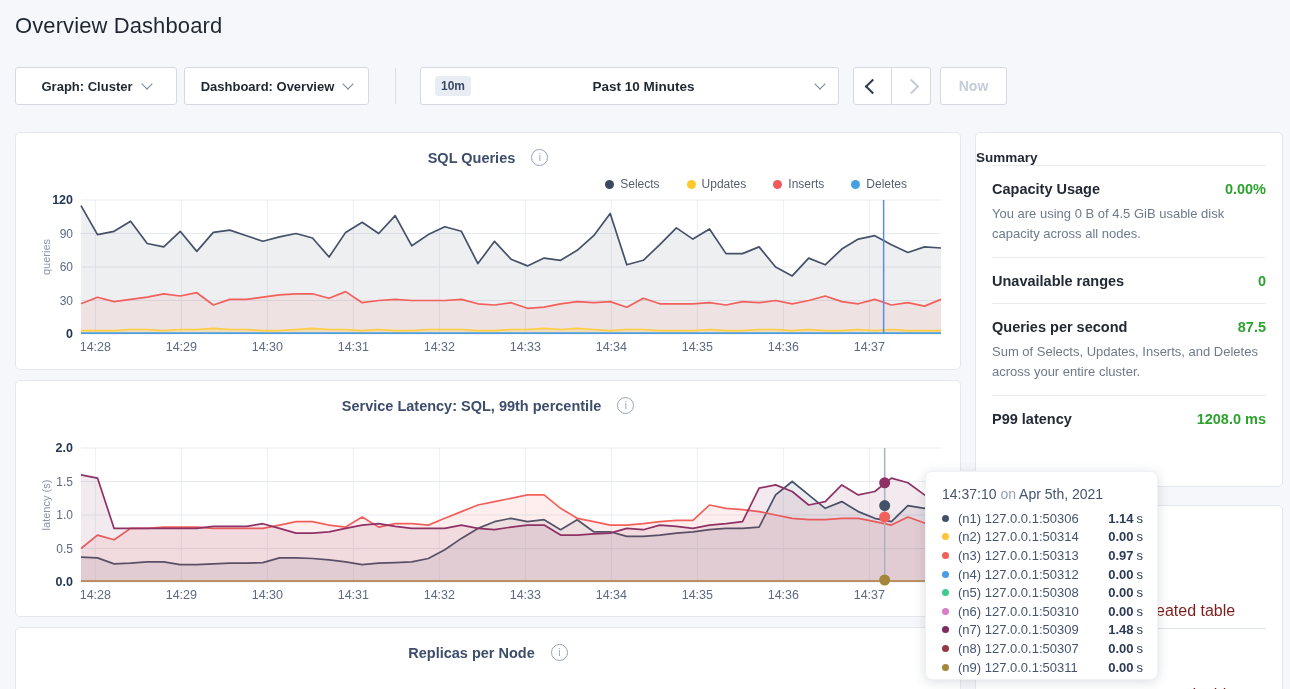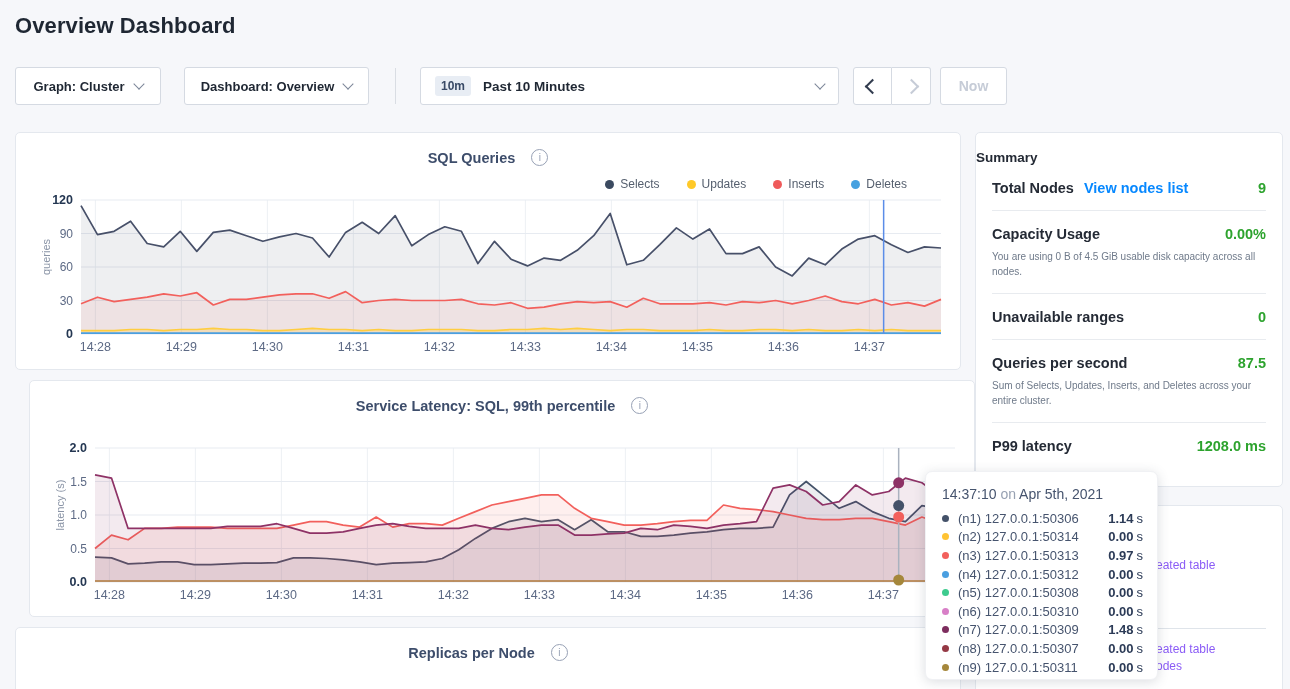--- a/index.html
+++ b/index.html
@@ -1,45 +1,45 @@
 <!DOCTYPE html>
 <html><head>
 <meta charset="utf-8">
 <style>
   html,body{margin:0;padding:0;}
   body{
     width:1290px;height:689px;position:relative;overflow:hidden;
     background:#f6f7fa;color:#242a35;
     font-family:"Liberation Sans", sans-serif;
   }
-  .page-title{position:absolute;left:15px;top:13px;font-size:22px;font-weight:700;color:#1f2733;letter-spacing:.1px;}
+  .page-title{position:absolute;left:15px;top:13px;font-size:22px;font-weight:400;color:#1f2733;letter-spacing:.1px;}
   
   .dd,.btn{background:#fff;border:1px solid #d5dae2;border-radius:3px;box-sizing:border-box;
     display:flex;align-items:center;justify-content:center;position:absolute;top:67px;height:38px;cursor:pointer;}
   .dd{gap:10px;font-size:13px;font-weight:700;color:#1f2733;}
   .caret{width:7px;height:7px;border-right:1.7px solid #7c8698;border-bottom:1.7px solid #7c8698;
     transform:rotate(45deg);margin-top:-4px;display:inline-block;}
   .chev{width:9px;height:9px;display:inline-block;}
   .chev.left{border-left:2.4px solid #323c4f;border-bottom:2.4px solid #323c4f;transform:rotate(45deg);}
   .chev.right{border-right:2.4px solid #c6ccd7;border-bottom:2.4px solid #c6ccd7;transform:rotate(-45deg);}
-  .dd-graph{left:15px;width:146px;}
+  .dd-graph{left:15px;width:162px;}
   .dd-dashboard{left:184px;width:185px;}
   .toolbar-divider{position:absolute;left:395px;top:68px;width:1px;height:36px;background:#d9dde3;}
   .time-picker{left:420px;width:419px;justify-content:flex-start;padding:4px 14px;gap:12px;}
   .time-badge{background:#e8edf4;border-radius:3px;padding:3px 6px;font-size:12px;font-weight:700;color:#394a66;}
-  .time-label{font-size:13.5px;font-weight:700;color:#1f2733;flex:1;text-align:left;}
+  .time-label{font-size:13.5px;font-weight:700;color:#1f2733;flex:1;text-align:center;}
   .nav-group{position:absolute;left:853px;top:67px;display:flex;}
   .nav-btn{position:static;width:39px;border-radius:0;}
   .nav-btn:first-child{border-radius:3px 0 0 3px;}
   .nav-btn:last-child{border-radius:0 3px 3px 0;border-left:none;}
   .btn-now{left:940px;width:67px;font-size:14px;font-weight:700;color:#c6ccd7;}
   
   .card{position:absolute;background:#fff;border:1px solid #e4e8ee;border-radius:5px;box-sizing:border-box;}
   .card-sql{left:15px;top:132px;width:946px;height:238px;}
-  .card-lat{left:29px;top:380px;width:946px;height:237px;}
+  .card-lat{left:15px;top:380px;width:946px;height:237px;}
   .card-rep{left:15px;top:627px;width:946px;height:120px;}
   .chart-title-row{position:absolute;left:0;right:0;top:16px;display:flex;justify-content:center;align-items:center;gap:16px;}
   .chart-title{font-size:14.5px;font-weight:700;color:#3d4d6b;}
   .info-icon{width:15px;height:15px;border:1px solid #97a1b5;border-radius:50%;color:#97a1b5;
     font-size:10px;line-height:15px;text-align:center;font-style:normal;display:inline-block;}
   .legend{position:absolute;right:53px;top:44px;display:flex;gap:27px;align-items:flex-end;}
   .legend-item{display:flex;align-items:center;gap:6px;font-size:12px;color:#555f6e;}
   .legend-dot{width:9px;height:9px;border-radius:50%;display:inline-block;}
   .ylabel{position:absolute;left:-30px;top:118px;width:120px;text-align:center;
     transform:rotate(-90deg);font-size:11px;color:#8a94a6;}
@@ -49,26 +49,26 @@
   svg.chart .ytick.bold{font-size:12.5px;font-weight:700;fill:#243752;}
   svg.chart .xtick{font-size:12.5px;fill:#5d6a85;}
   
   .card-summary{left:975px;top:132px;width:308px;height:355px;}
   .summary-title{text-align:left;font-size:13.5px;font-weight:700;color:#242a35;padding-top:17px;}
   .srow{padding:15px 16px 14px 16px;}
   .srow-top{display:flex;align-items:baseline;}
   .srow-label{font-size:14.5px;font-weight:700;color:#242a35;}
   .srow-link{font-size:14.5px;font-weight:700;color:#0788ff;margin-left:10px;cursor:pointer;}
   .srow-value{font-size:14.5px;font-weight:700;color:#2da32e;margin-left:auto;}
-  .srow-desc{font-size:10px;color:#6f7a8a;line-height:1.5;margin-top:7px;}
+  .srow-desc{font-size:13px;color:#6f7a8a;line-height:1.5;margin-top:7px;}
   .sep{height:1px;background:#e8ebef;margin:0 16px;}
   
   .card-events{left:975px;top:505px;width:308px;height:200px;}
   .events-title{text-align:center;font-size:13.5px;font-weight:700;color:#5a6579;padding-top:16px;}
-  .event-frag{position:absolute;font-size:12px;color:#8b5cf6;}
+  .event-frag{position:absolute;font-size:16px;color:#7f1d1d;margin-top:44px;}
   .frag-1{left:180px;top:52px;}
   .frag-2{left:180px;top:136px;}
   .frag-3{left:180px;top:153px;}
   .events-sep{position:absolute;left:16px;right:16px;top:122px;height:1px;background:#dfe4ea;}
   
   .tooltip{position:absolute;left:925px;top:471px;width:233px;height:209px;box-sizing:border-box;
     background:#fff;border:1px solid #f0f1f4;border-radius:7px;padding:14px 14px 10px 16px;
     box-shadow:0 2px 12px rgba(60,70,90,.18);z-index:40;}
   .tt-title{font-size:14px;color:#46546e;margin-bottom:7px;white-space:nowrap;}
   .tt-title .dim{color:#97a1b2;}
@@ -229,27 +229,20 @@
 
 <div class="card card-rep">
   <div class="chart-title-row">
     <span class="chart-title">Replicas per Node</span>
     <span class="info-icon">i</span>
   </div>
 </div>
 
 <div class="card card-summary">
   <div class="summary-title">Summary</div>
-  <div class="srow">
-    <div class="srow-top">
-      <span class="srow-label">Total Nodes</span>
-      <span class="srow-link">View nodes list</span>
-      <span class="srow-value">9</span>
-    </div>
-  </div>
   <div class="sep"></div>
   <div class="srow">
     <div class="srow-top">
       <span class="srow-label">Capacity Usage</span>
       <span class="srow-value">0.00%</span>
     </div>
     <div class="srow-desc">You are using 0 B of 4.5 GiB usable disk capacity across all nodes.</div>
   </div>
   <div class="sep"></div>
   <div class="srow">

